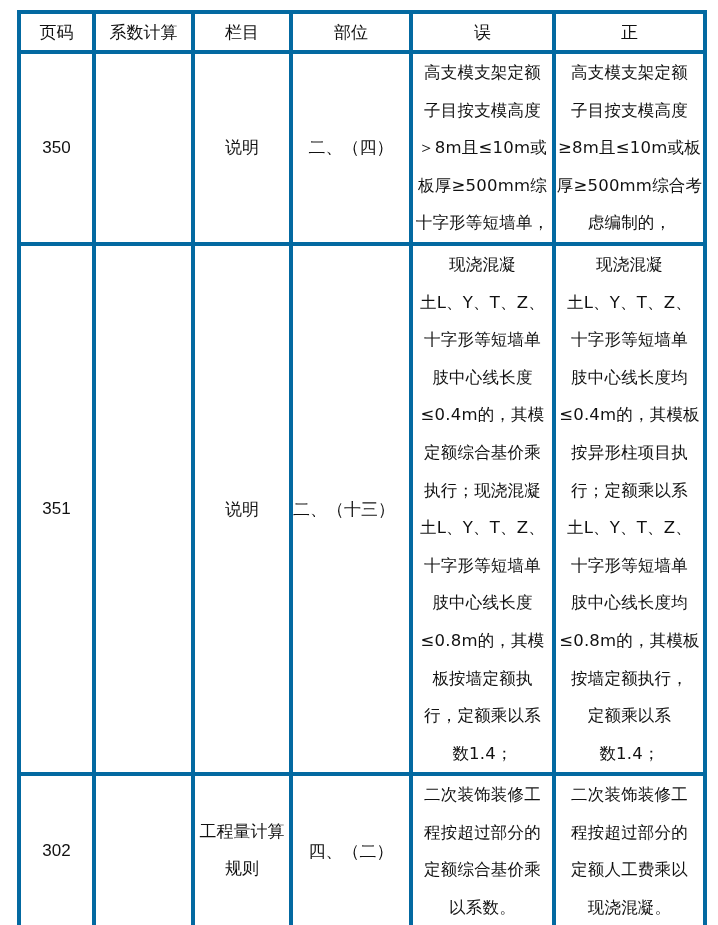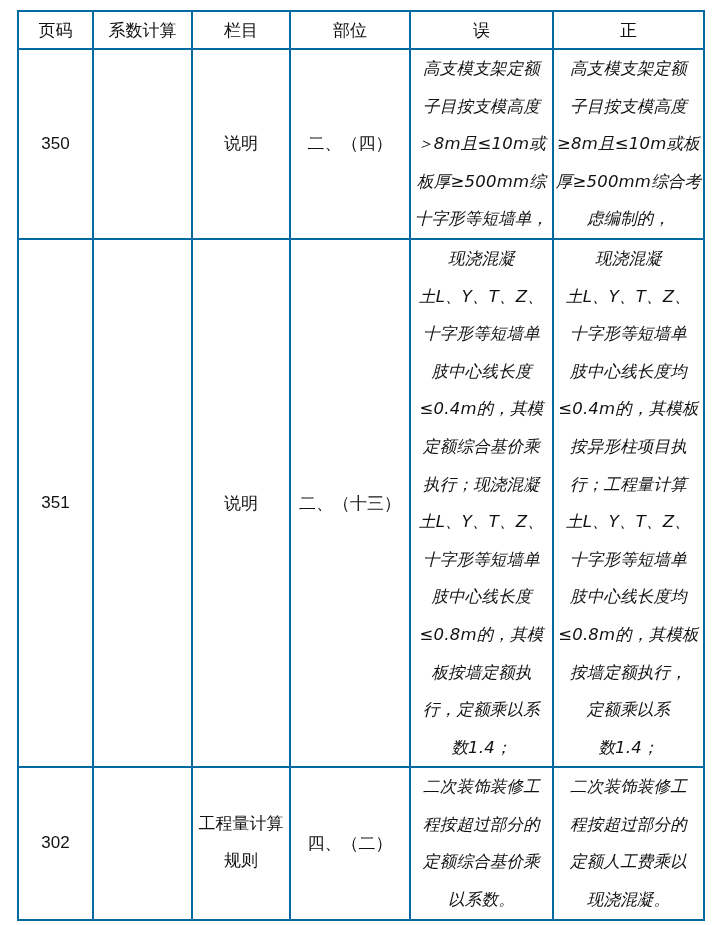--- a/index.html
+++ b/index.html
@@ -1,26 +1,26 @@
 <!DOCTYPE html>
 <html><head>
 <meta charset="utf-8">
 <style>
   html, body { margin:0; padding:0; background:#ffffff; }
   body { width:718px; height:925px; position:relative; overflow:hidden;
          font-family:"DejaVu Sans","Liberation Sans",sans-serif; color:#111; }
   table.errata { position:absolute; left:17px; top:10px; border-collapse:collapse;
                  table-layout:fixed; width:686px; }
-  table.errata td, table.errata th { border:2px solid #0369a1; padding:0; vertical-align:middle;
+  table.errata td, table.errata th { border:4px solid #0369a1; padding:0; vertical-align:middle;
                  text-align:center; font-size:17px; }
   table.errata th { height:36px; font-weight:normal; font-size:17px; }
   .num { font-family:Liberation Sans, sans-serif; font-size:17px; }
   td.txt { text-align:left; vertical-align:top; padding:0 0 0 1px; }
   .lines span { display:block; line-height:37.6px; height:37.6px; white-space:nowrap;
-                font-size:16.5px; letter-spacing:0.2px;font-style:italic; }
+                font-size:16.5px; letter-spacing:0.2px; }
   .multi span { display:block; line-height:37px;font-family:Liberation Mono, monospace; }
 </style>
 </head>
 <body>
 
 <table class="errata">
   <colgroup>
     <col style="width:75px">
       <col style="width:99px">
       <col style="width:98px">
@@ -58,21 +58,21 @@
         <span>≥8m且≤10m或板</span>
         <span>厚≥500mm综合考</span>
         <span>虑编制的，</span>
       </td>
     </tr>
 
     <tr style="height:527px">
       <td class="num">351</td>
       <td></td>
       <td>说明</td>
-      <td style="text-align:center;padding-left:0">二、（十三）</td>
+      <td style="text-align:left;padding-left:0">二、（十三）</td>
       <td class="txt lines">
         <span>现浇混凝</span>
         <span>土L、Y、T、Z、</span>
         <span>十字形等短墙单</span>
         <span>肢中心线长度</span>
         <span>≤0.4m的，其模</span>
         <span>定额综合基价乘</span>
         <span>执行；现浇混凝</span>
         <span>土L、Y、T、Z、</span>
         <span>十字形等短墙单</span>
@@ -82,21 +82,21 @@
         <span>行，定额乘以系</span>
         <span>数1.4；</span>
       </td>
       <td class="txt lines">
         <span>现浇混凝</span>
         <span>土L、Y、T、Z、</span>
         <span>十字形等短墙单</span>
         <span>肢中心线长度均</span>
         <span>≤0.4m的，其模板</span>
         <span>按异形柱项目执</span>
-        <span>行；工程量计算</span>
+        <span>行；定额乘以系</span>
         <span>土L、Y、T、Z、</span>
         <span>十字形等短墙单</span>
         <span>肢中心线长度均</span>
         <span>≤0.8m的，其模板</span>
         <span>按墙定额执行，</span>
         <span>定额乘以系</span>
         <span>数1.4；</span>
       </td>
     </tr>
 

